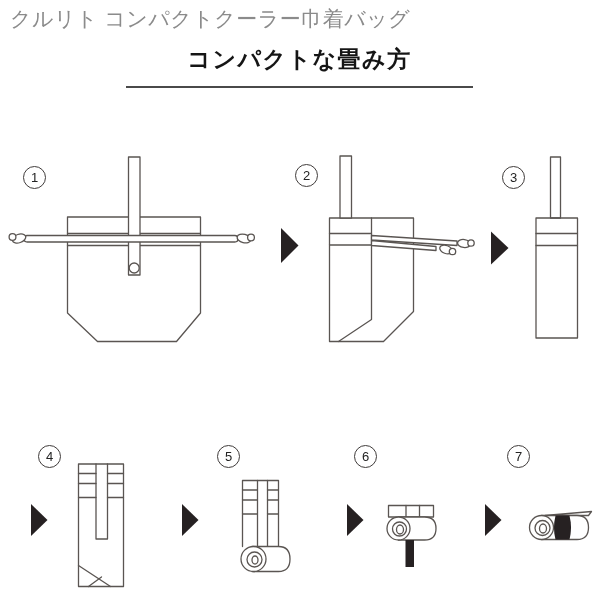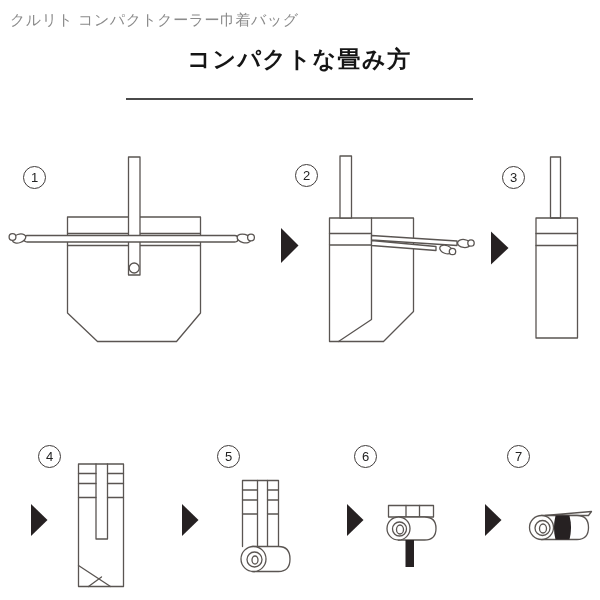--- a/index.html
+++ b/index.html
@@ -1,26 +1,26 @@
 <!DOCTYPE html>
 <html><head>
 <meta charset="utf-8">
 <style>
   html,body{margin:0;padding:0;}
   body{
     width:600px;height:600px;background:#ffffff;position:relative;overflow:hidden;
     font-family:"Liberation Sans","DejaVu Sans",sans-serif;
   }
   .product-title{
-    position:absolute;left:10px;top:11px;font-size:15px;letter-spacing:.5px;
+    position:absolute;left:10px;top:5px;font-size:21px;letter-spacing:.5px;
     color:#8b8b8b;font-weight:400;white-space:nowrap;
   }
   .section-title-wrap{
     position:absolute;left:126px;top:44px;width:347px;text-align:center;
-    border-bottom:2.5px solid #4a4a4a;padding-bottom:23px;
+    border-bottom:2.5px solid #4a4a4a;padding-bottom:11px;
   }
   .section-title{
     font-size:23px;font-weight:bold;color:#151515;letter-spacing:1.5px;white-space:nowrap;
   }
   svg.diagram{position:absolute;left:0;top:0;}
   svg.diagram path,svg.diagram rect,svg.diagram circle,svg.diagram ellipse{
     fill:none;stroke:#5a5552;stroke-width:1.3;stroke-linejoin:round;stroke-linecap:round;
   }
   svg.diagram .wf{fill:#ffffff;}
   svg.diagram .solid{fill:#262122;stroke:none;}

